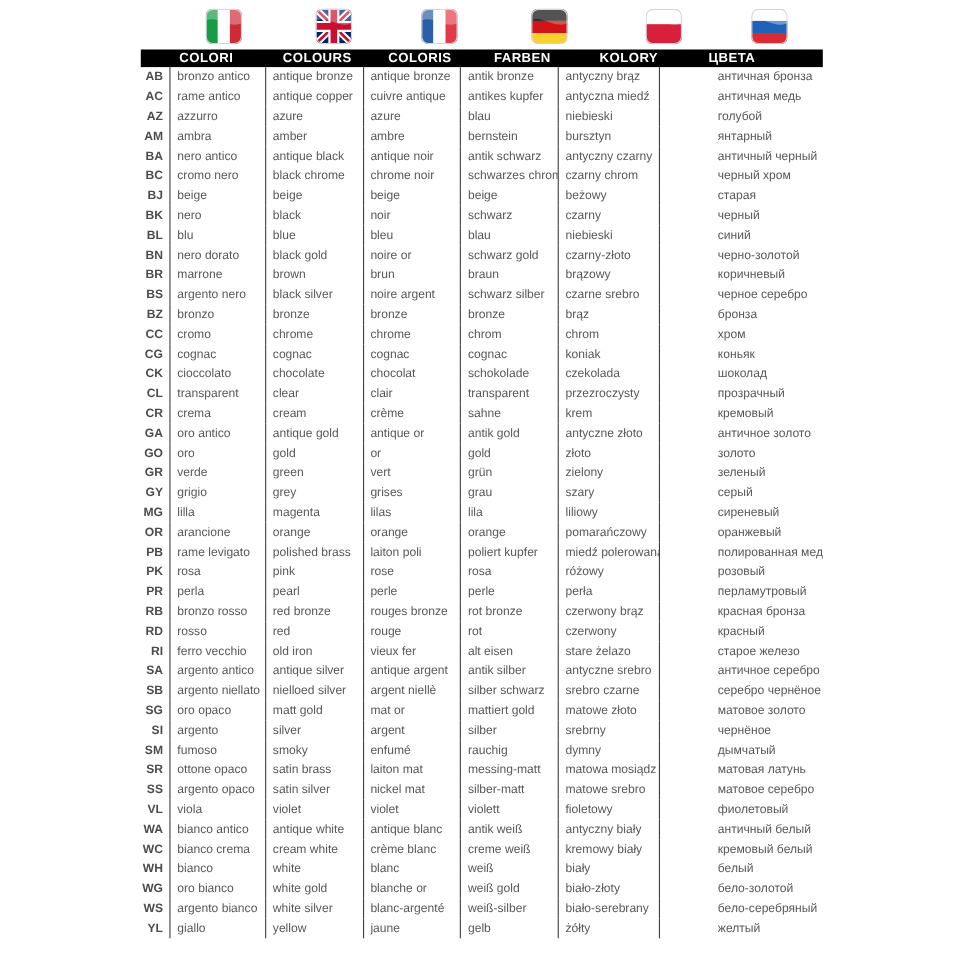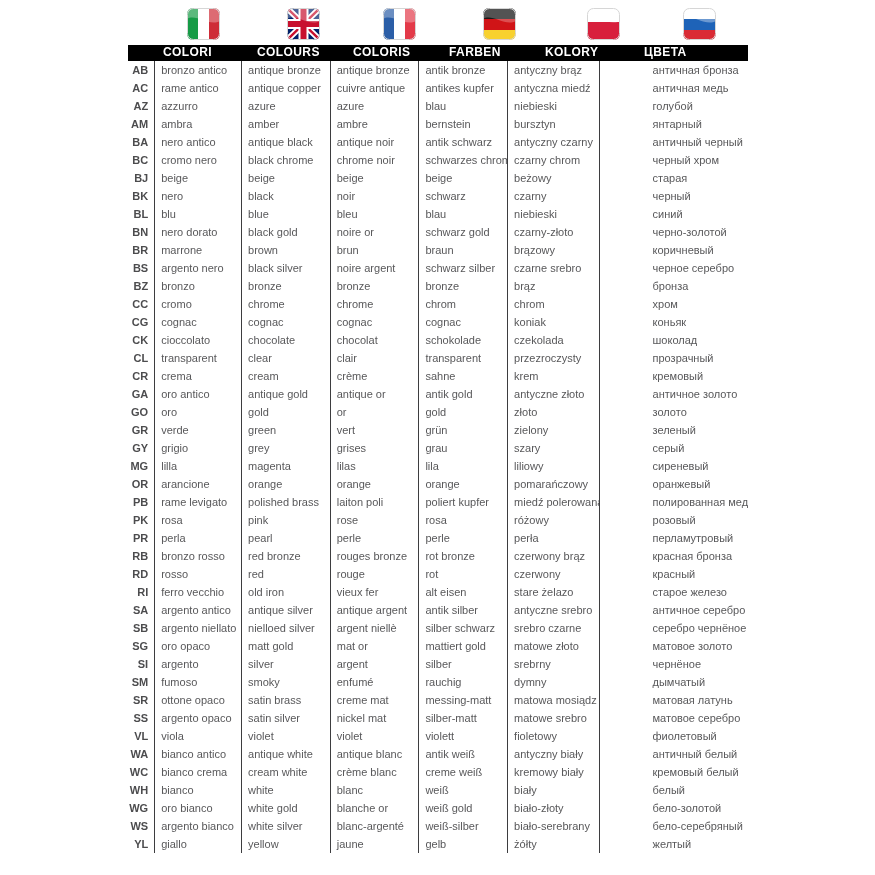--- a/index.html
+++ b/index.html
@@ -512,21 +512,21 @@
     <div class="cell w-fr">enfumé</div>
     <div class="cell w-de">rauchig</div>
     <div class="cell w-pl">dymny</div>
     <div class="cell last w-ru">дымчатый</div>
   </div>
 
   <div class="row">
     <div class="cell code w-code">SR</div>
     <div class="cell w-it">ottone opaco</div>
     <div class="cell w-en">satin brass</div>
-    <div class="cell w-fr">creme mat</div>
+    <div class="cell w-fr">laiton mat</div>
     <div class="cell w-de">messing-matt</div>
     <div class="cell w-pl">matowa mosiądz</div>
     <div class="cell last w-ru">матовая латунь</div>
   </div>
 
   <div class="row">
     <div class="cell code w-code">SS</div>
     <div class="cell w-it">argento opaco</div>
     <div class="cell w-en">satin silver</div>
     <div class="cell w-fr">nickel mat</div>

